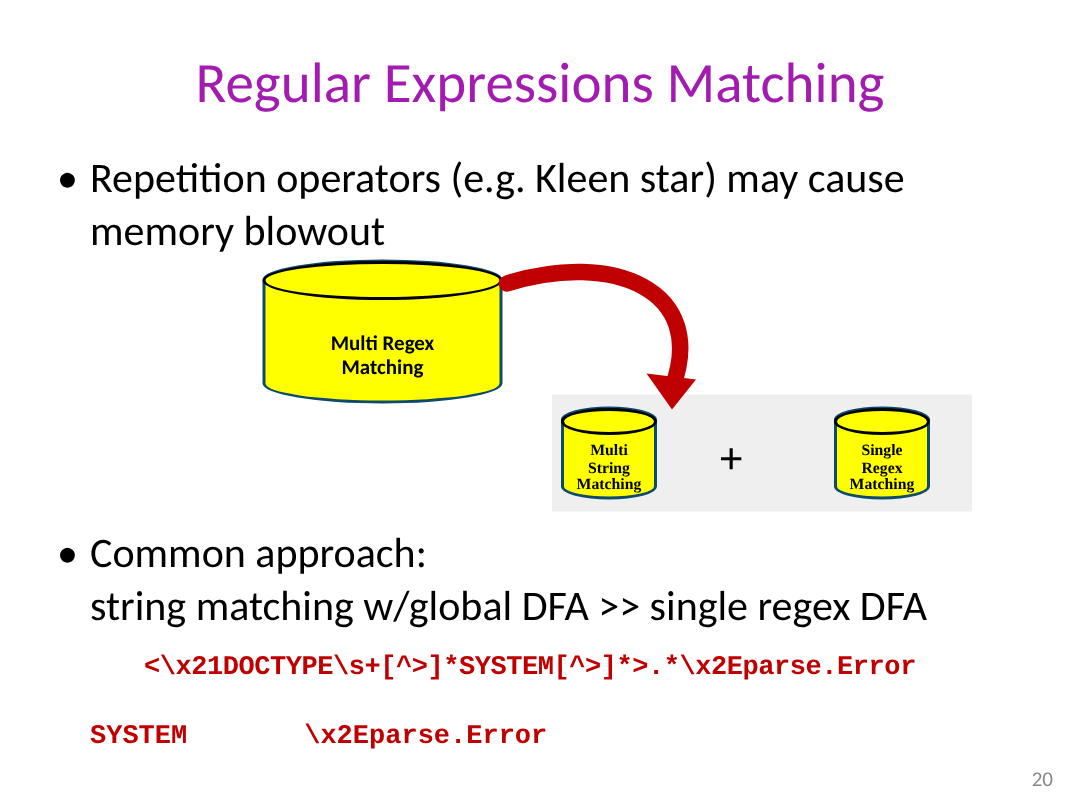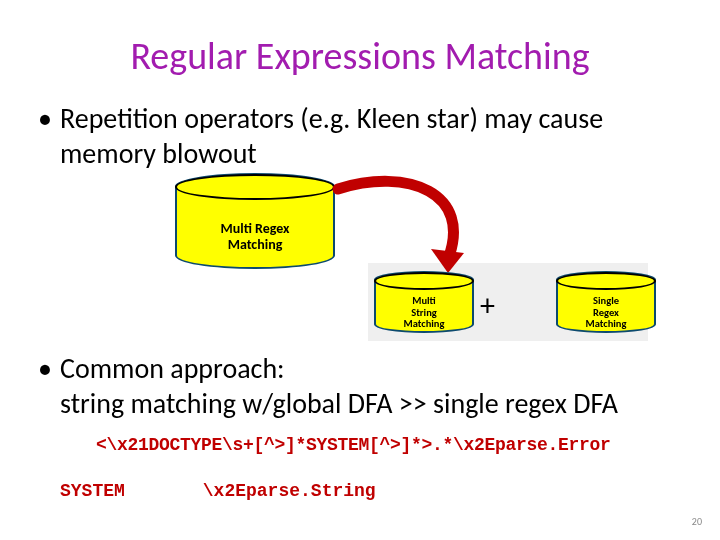--- a/index.html
+++ b/index.html
@@ -62,22 +62,23 @@
   .cyl-big .cyl-label {
     position: absolute;
     top: 46px;
     width: 100%;
     text-align: center;
     font-size: 14px;
     font-weight: 700;
     line-height: 1.15;
   }
   .cyl-small {
-    width: 100px;
+    width: 64px;
     height: 62px;
+    font-family: Liberation Serif, serif;
   }
   .cyl-a { left: 374px; top: 100px; }
   .cyl-b { left: 556px; top: 100px; }
   .cyl-small .cyl-label {
     position: absolute;
     top: 22px;
     width: 100%;
     text-align: center;
     font-size: 10.5px;
     font-weight: 700;
@@ -117,21 +118,21 @@
   .code-row span {
     font-family: "Courier New", monospace;
     font-weight: 700;
     color: #c00000;
     font-size: 18px;
   }
   .slidenum {
     position: absolute;
     right: 18px;
     bottom: 12px;
-    font-size: 10px;
+    font-size: 14px;
     color: #888;
   }
   .diagram-bg {
     position: absolute;
     left: 368px;
     top: 92px;
     width: 280px;
     height: 78px;
     background: #efefef;
   }
@@ -175,16 +176,16 @@
 
 <p class="bullet" style="white-space:pre-line">Common approach:
 string matching w/global DFA &gt;&gt; single regex DFA</p>
 
 <div class="codeblock">
   <span class="code-red">&lt;\x21DOCTYPE\s+[^&gt;]*SYSTEM[^&gt;]*&gt;.*\x2Eparse.Error</span>
 </div>
 
 <div class="code-row">
   <span>SYSTEM</span>
-  <span>\x2Eparse.String</span>
+  <span>\x2Eparse.Error</span>
 </div>
 
 <div class="slidenum">20</div>
 
 </body></html>

